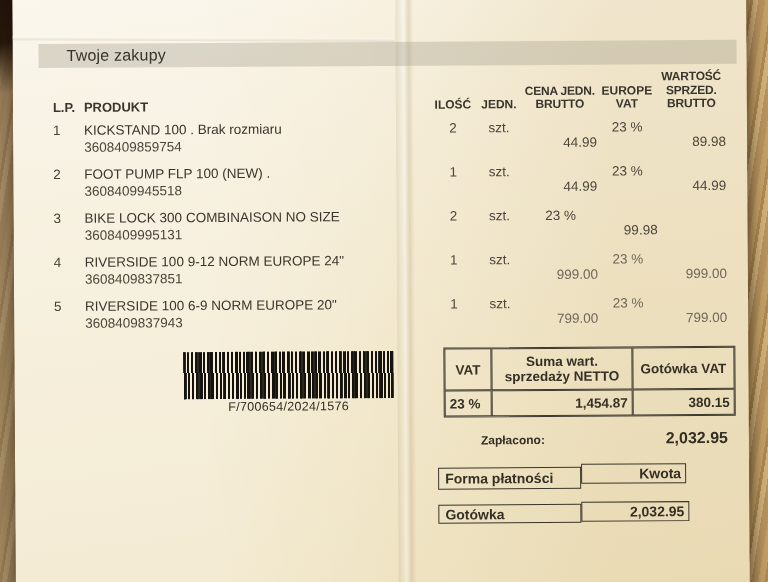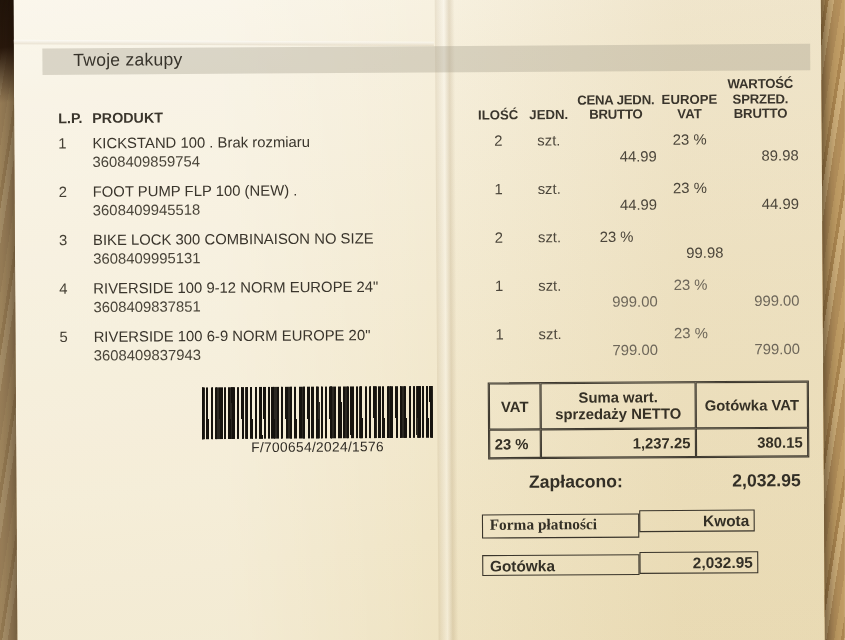--- a/index.html
+++ b/index.html
@@ -77,25 +77,25 @@
     position:absolute; left:429px; top:364px;
     display:grid; grid-template-columns:47px 141px 102px;
     border:1.5px solid #3f3a30; font-weight:bold; color:#353025;
   }
   .vat-table .cell{ border:1.5px solid #3f3a30; padding:2px 4px; font-size:13.5px; }
   .vat-table .hdr{ height:42px; display:flex; align-items:center; justify-content:center; text-align:center; line-height:15px; }
   .vat-table .dat{ height:26px; display:flex; align-items:center; }
   .vat-table .r{ justify-content:flex-end; }
 
   .paid{ position:absolute; left:429px; top:447px; width:284px; display:flex; justify-content:space-between; align-items:baseline; }
-  .paid .lbl{ font-weight:bold; font-size:16px; color:#332f26; margin-left:37px; }
+  .paid .lbl{ font-weight:bold; font-size:12px; color:#332f26; margin-left:37px; }
   .paid .amt{ font-weight:bold; font-size:16px; color:#332f26; }
 
   .paybox{ position:absolute; border:1.5px solid #3a352b; font-weight:bold; font-size:14px; color:#343026; display:flex; align-items:center; }
-  .pb-method-h{ left:423px; top:484px; width:143px; height:22px; padding-left:6px;font-family:Liberation Serif, serif; }
+  .pb-method-h{ left:423px; top:484px; width:143px; height:22px; padding-left:6px; }
   .pb-amount-h{ left:566px; top:481px; width:105px; height:20px; justify-content:flex-end; padding-right:4px; }
   .pb-method-v{ left:423px; top:521px; width:143px; height:19px; padding-left:6px; }
   .pb-amount-v{ left:566px; top:519px; width:108px; height:20px; justify-content:flex-end; padding-right:4px; }
 </style>
 </head>
 <body>
 
 <div class="scene">
   <div class="paper">
     <div class="fold-v"></div>
@@ -180,21 +180,21 @@
     <div class="barcode">
       <div class="bars"></div>
       <div class="bars-label">F/700654/2024/1576</div>
     </div>
 
     <div class="vat-table">
       <div class="cell hdr">VAT</div>
       <div class="cell hdr">Suma wart. sprzedaży NETTO</div>
       <div class="cell hdr">Gotówka VAT</div>
       <div class="cell dat">23 %</div>
-      <div class="cell dat r">1,237.25</div>
+      <div class="cell dat r">1,454.87</div>
       <div class="cell dat r">380.15</div>
     </div>
 
     <div class="paid">
       <span class="lbl">Zapłacono:</span>
       <span class="amt">2,032.95</span>
     </div>
 
     <div class="paybox pb-method-h">
       <span>Forma płatności</span>

